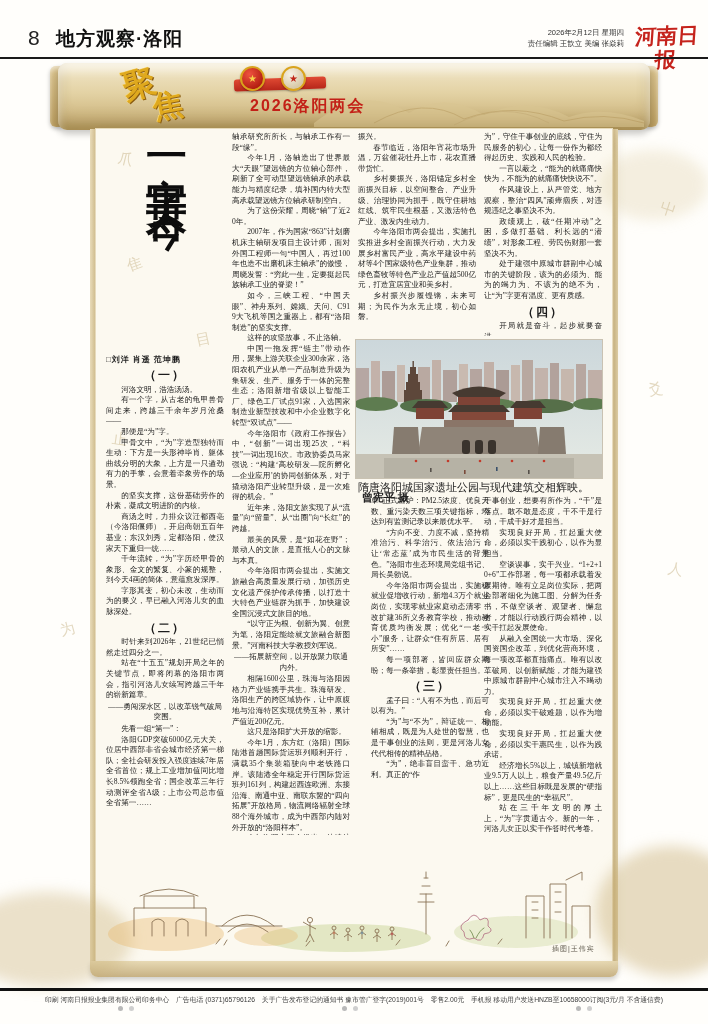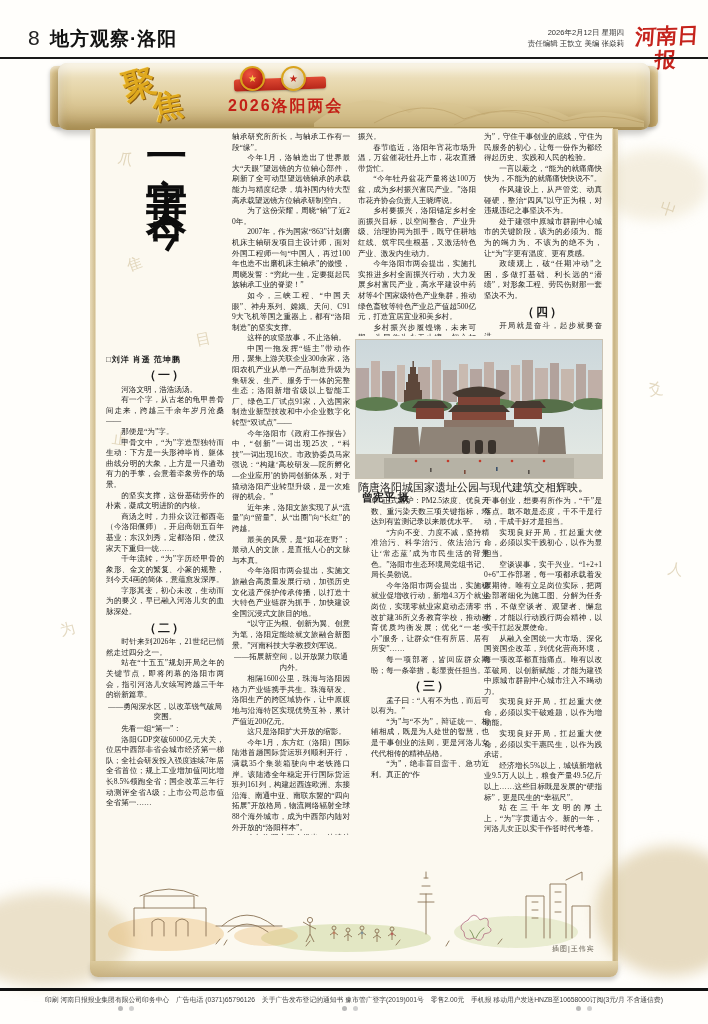--- a/index.html
+++ b/index.html
@@ -1,21 +1,21 @@
 <!DOCTYPE html>
 <html><head>
 <meta charset="utf-8">
 <style>
   html,body{margin:0;padding:0;background:#e9e7e2;}
   .page{position:relative;width:708px;height:1024px;background:#fffefb;overflow:hidden;
         font-family:"Liberation Serif","DejaVu Serif",serif;color:#1c1c1c;}
 
   
   .hdr-pageno{position:absolute;left:28px;top:26px;font-size:21px;font-family:"Liberation Sans",sans-serif;color:#222;}
-  .hdr-section{position:absolute;left:50px;top:26px;font-size:19px;font-weight:bold;
+  .hdr-section{position:absolute;left:56px;top:26px;font-size:19px;font-weight:bold;
                font-family:"Liberation Sans",sans-serif;letter-spacing:1px;color:#111;}
   .hdr-date{position:absolute;right:84px;top:27px;font-size:7.5px;color:#333;text-align:right;line-height:11px;
             font-family:"Liberation Sans",sans-serif;}
   .hdr-masthead{position:absolute;right:4px;top:24px;width:76px;font-size:21px;font-weight:900;color:#c5231c;
                 transform:skewX(-6deg) rotate(-2deg);letter-spacing:0px;line-height:24px;text-align:center;}
   .hdr-rule{position:absolute;left:0;top:57px;width:708px;height:2px;background:#1a1a1a;}
 
   
   .rod{position:absolute;left:58px;top:63px;width:592px;height:67px;border-radius:9px;
        background:linear-gradient(180deg,#f2e8cb 0%,#e3d2a4 45%,#cdb57e 85%,#bda263 100%);
@@ -29,21 +29,21 @@
             font-family:"DejaVu Serif",serif;text-shadow:1px 1px 0 #8a5c10,-0.5px -0.5px 0 #f7d879;}
   .focus-ch.c1{left:16px;top:-4px;font-size:33px;transform:rotate(-10deg);}
   .focus-ch.c2{left:44px;top:22px;font-size:30px;transform:rotate(-4deg);}
   .ribbon{position:absolute;left:234px;top:78px;width:92px;height:12px;background:linear-gradient(180deg,#e04a33,#b7261a);
           border-radius:3px;transform:rotate(-2deg);box-shadow:0 1px 2px rgba(0,0,0,.25);}
   .emblem{position:absolute;top:66px;width:21px;height:21px;border-radius:50%;
           background:radial-gradient(circle at 35% 30%,#ef5340,#b21d10 75%);
           border:2px solid #d9a31c;display:flex;align-items:center;justify-content:center;
           color:#f7d04a;font-size:10px;line-height:10px;box-shadow:0 1px 2px rgba(0,0,0,.3);}
   .emblem.e1{left:240px;} .emblem.e2{left:281px;background:radial-gradient(circle at 35% 30%,#f6f1e4,#d8c9a8 70%);color:#c0271a;}
-  .event-title{position:absolute;left:228px;top:96px;font-size:16px;font-weight:900;color:#c32017;
+  .event-title{position:absolute;left:250px;top:96px;font-size:16px;font-weight:900;color:#c32017;
                font-family:"Liberation Sans",sans-serif;letter-spacing:2px;}
 
   
   .scroll-body{position:absolute;left:96px;top:129px;width:516px;height:836px;background:#fcf9f0;
                box-shadow:0 0 0 1px #e7dbbc, 4px 5px 10px rgba(140,110,50,.18);}
   .rail{position:absolute;top:129px;width:9px;height:836px;background:linear-gradient(90deg,#e9dcba,#d3bf92 60%,#e2d3ac);}
   .rail.left{left:90px;} .rail.right{left:609px;}
   .scroll-foot{position:absolute;left:90px;top:961px;width:528px;height:16px;border-radius:0 0 8px 8px;
                background:linear-gradient(180deg,#e7d9b4,#c7b184);box-shadow:0 3px 5px rgba(0,0,0,.18);}
 
@@ -187,33 +187,32 @@
         <p class="para">这只是洛阳扩大开放的缩影。</p>
         <p class="para">今年1月，东方红（洛阳）国际陆港首趟国际货运班列顺利开行，满载35个集装箱驶向中老铁路口岸。该陆港全年稳定开行国际货运班列161列，构建起西连欧洲、东接沿海、南通中亚、南联东盟的“四向拓展”开放格局，物流网络辐射全球88个海外城市，成为中西部内陆对外开放的“洛阳样本”。</p>
         <p class="para">今年洛阳市两会提出，持续扩大对内对外开放，深度融入高质量共建“一带一路”，优化“空铁海陆”开放通道，创新“班列+保税+贸易”模式，深入推进跨境电商综试区建设，推动外贸发展提质增效。</p>
       </div>
   </div>
 
   <div class="col" id="col3-top">
     <div>
         <p class="para cont">振兴。</p>
         <p class="para">春节临近，洛阳年宵花市场升温，万盆催花牡丹上市，花农直播带货忙。</p>
-        <p class="para">“今年牡丹盆花产量将达100万盆，成为乡村振兴富民产业。”洛阳市花卉协会负责人王晓晖说。</p>
         <p class="para">乡村要振兴，洛阳锚定乡村全面振兴目标，以空间整合、产业升级、治理协同为抓手，既守住耕地红线、筑牢民生根基，又激活特色产业、激发内生动力。</p>
         <p class="para">今年洛阳市两会提出，实施扎实推进乡村全面振兴行动，大力发展乡村富民产业，高水平建设中药材等4个国家级特色产业集群，推动绿色畜牧等特色产业总产值超500亿元，打造宜居宜业和美乡村。</p>
         <p class="para">乡村振兴步履铿锵，未来可期；为民作为永无止境，初心如磐。</p>
       </div>
   </div>
   <div class="col" id="col4-top">
     <div>
         <p class="para cont">为”，守住干事创业的底线，守住为民服务的初心，让每一份作为都经得起历史、实践和人民的检验。</p>
         <p class="para">一言以蔽之，“能为的就痛痛快快为，不能为的就痛痛快快说不”。</p>
-        <p class="para">作风建设上，从严管党、动真碰硬，整治“四风”以守正为根，对违规违纪之事坚决不为。</p>
+        <p class="para">作风建设上，从严管党、地方观察，整治“四风”顽瘴痼疾，对违规违纪之事坚决不为。</p>
+        <p class="para">政绩观上，破“任期冲动”之困，多做打基础、利长远的“潜绩”，对形象工程、劳民伤财那一套坚决不为。</p>
         <p class="para">处于建强中原城市群副中心城市的关键阶段，该为的必须为、能为的竭力为、不该为的绝不为，让“为”字更有温度、更有质感。</p>
-        <p class="para">政绩观上，破“任期冲动”之困，多做打基础、利长远的“潜绩”，对形象工程、劳民伤财那一套坚决不为。</p>
         <p class="sec">（四）</p>
         <p class="para">开局就是奋斗，起步就要奋进。</p>
       </div>
   </div>
 
   <svg class="photo" viewBox="0 0 246 138" preserveAspectRatio="none">
     <defs>
       <linearGradient id="sky" x1="0" y1="0" x2="0" y2="1">
         <stop offset="0" stop-color="#ccd7db"></stop>
           <stop offset="1" stop-color="#e6ebe5"></stop>

